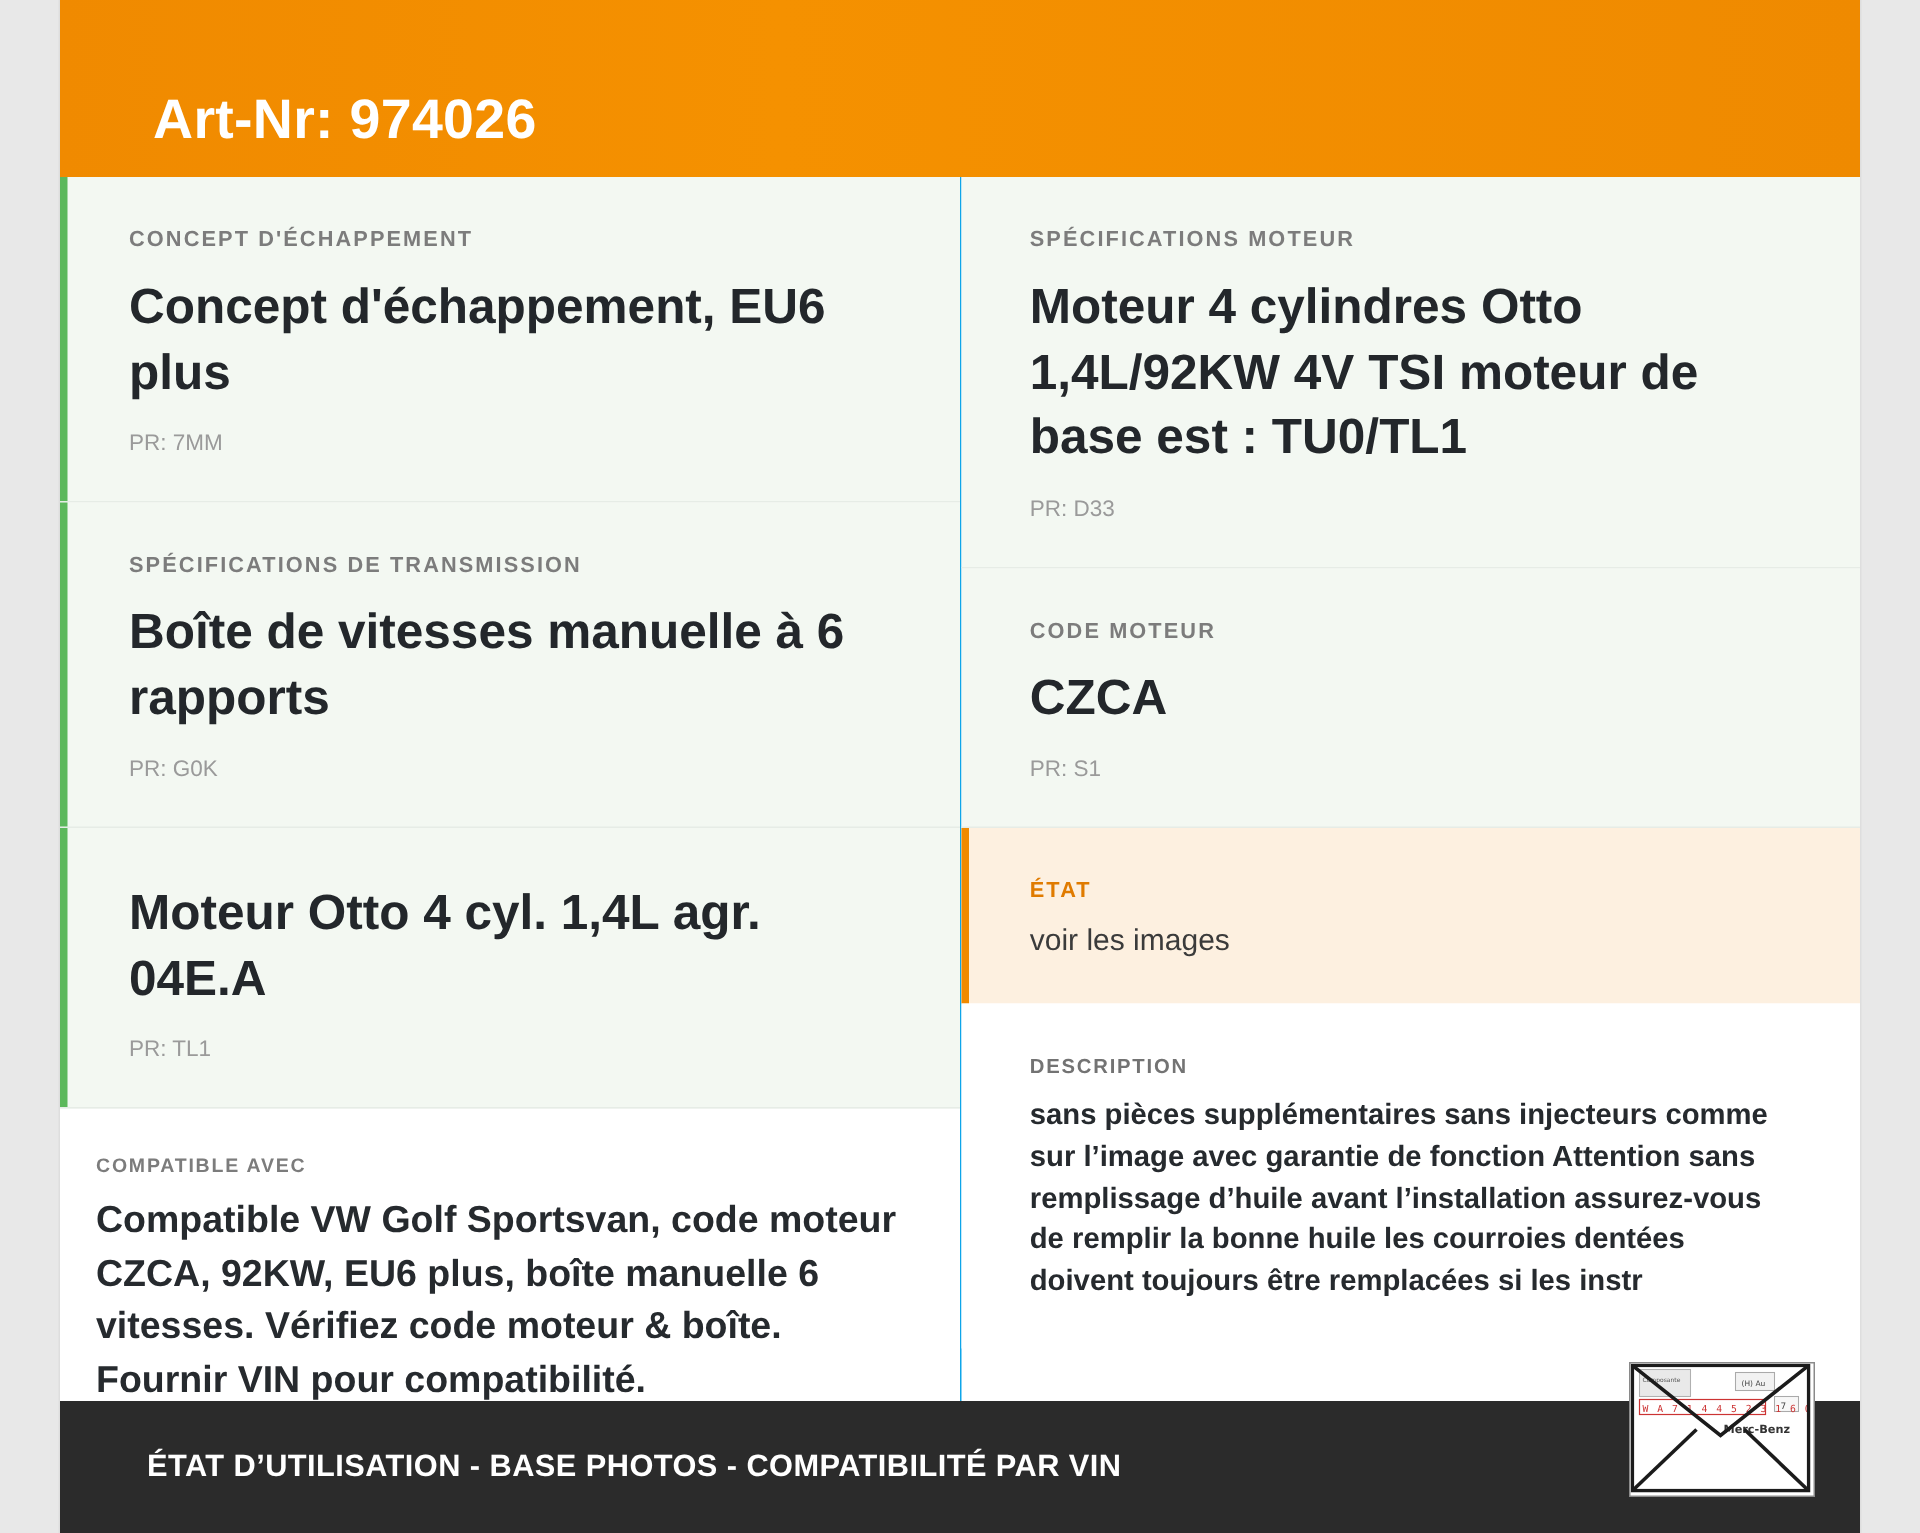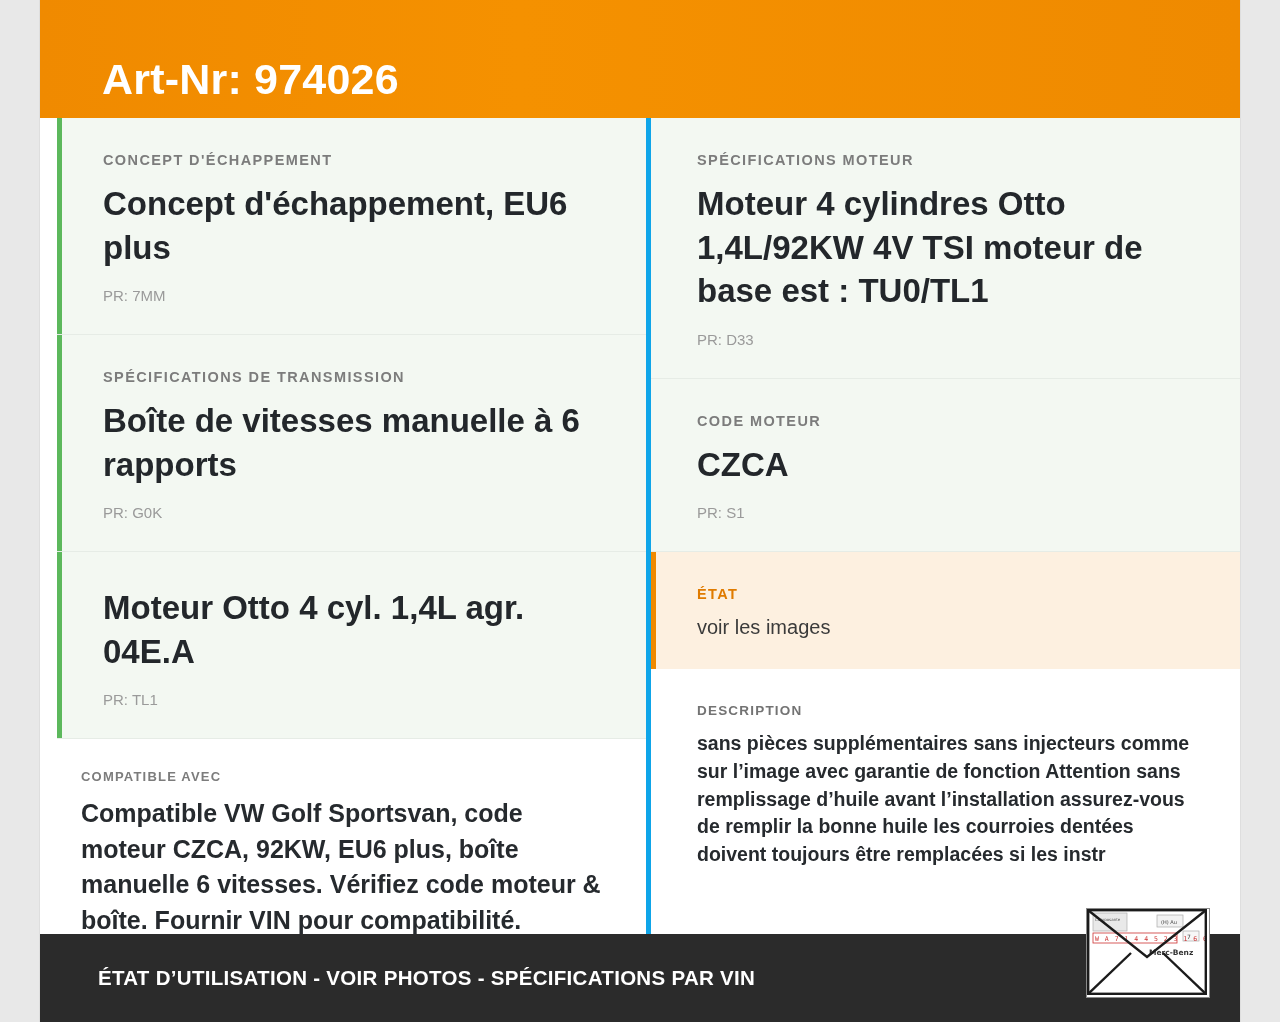--- a/index.html
+++ b/index.html
@@ -32,41 +32,40 @@
     height: 118px;
     background: linear-gradient(90deg, #f08a00 0%, #f59100 40%, #ef8a00 100%);
     display: flex;
     align-items: center;
     padding-left: 62px;
     box-sizing: border-box;
     flex: 0 0 auto;
   }
   .header-title {
     color: #ffffff;
-    font-size: 43px;
+    font-size: 37px;
     font-weight: bold;
     letter-spacing: 0.2px;
     line-height: 1;
     margin-top: 40px;
   }
 
   
   .body {
     display: flex;
     flex: 1 1 auto;
     min-height: 0;
   }
   .col {
     display: flex;
     flex-direction: column;
   }
   .col-left {
     width: 600px;
-    border-right: 5px solid #0ea5e9;
-    margin-left: 17px;
+    border-right: 1px solid #0ea5e9;
   }
   .col-right {
     width: 600px;
   }
 
   .card {
     position: relative;
     padding: 34px 46px 30px 46px;
     box-sizing: border-box;
     border-bottom: 1px solid #e6ece6;
@@ -250,21 +249,21 @@
         <div class="card plain">
           <div class="desc-label">DESCRIPTION</div>
           <p class="desc-text">sans pièces supplémentaires sans injecteurs comme sur l’image avec garantie de fonction Attention sans remplissage d’huile avant l’installation assurez-vous de remplir la bonne huile les courroies dentées doivent toujours être remplacées si les instr</p>
         </div>
 
         <div class="spacer"></div>
       </div>
     </div>
 
     <div class="footer">
-      <div class="footer-text">ÉTAT D’UTILISATION - VOIR PHOTOS - SPÉCIFICATIONS PAR VIN</div>
+      <div class="footer-text">ÉTAT D’UTILISATION - BASE PHOTOS - COMPATIBILITÉ PAR VIN</div>
       <div class="stamp">
         <svg width="120" height="86" viewBox="0 0 120 86" xmlns="http://www.w3.org/2000/svg">
           <rect x="0" y="0" width="120" height="86" fill="#ffffff"></rect>
           <rect x="6" y="4" width="34" height="18" fill="#e9e9e9" stroke="#b0b0b0" stroke-width="0.7"></rect>
           <text x="8" y="12" font-family="DejaVu Sans" font-size="4" fill="#555">Composante</text>
           <rect x="70" y="6" width="26" height="12" fill="#f2f2f2" stroke="#aaaaaa" stroke-width="0.7"></rect>
           <text x="74" y="15" font-family="DejaVu Sans" font-size="5" fill="#444">(H) Au</text>
           <rect x="96" y="22" width="16" height="10" fill="#f7f7f7" stroke="#aaaaaa" stroke-width="0.7"></rect>
           <text x="100" y="30" font-family="DejaVu Sans" font-size="6" fill="#444">7</text>
           <rect x="6" y="24" width="84" height="10" fill="#ffffff" stroke="#c33" stroke-width="0.8"></rect>

